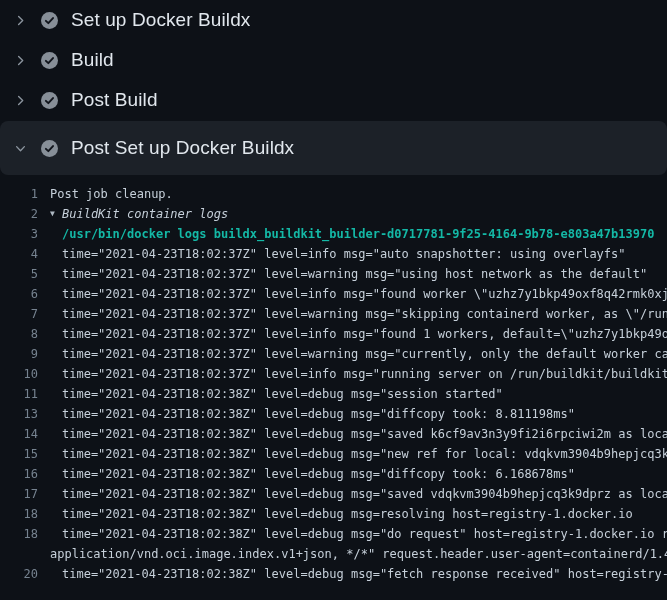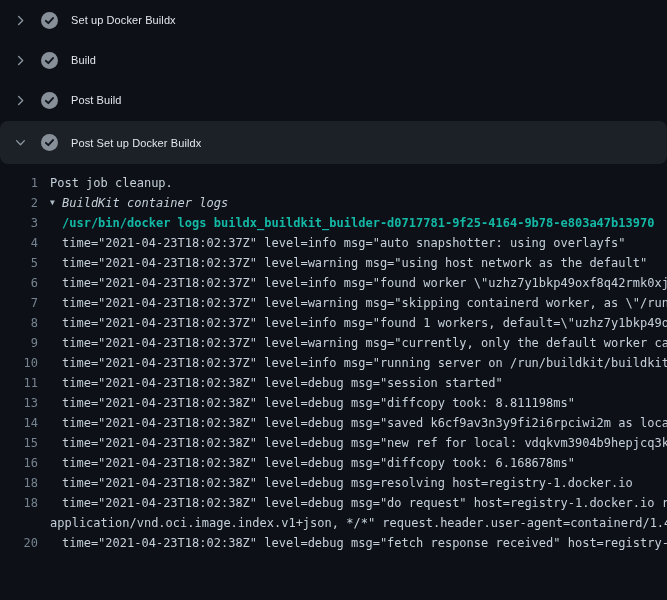--- a/index.html
+++ b/index.html
@@ -8,27 +8,27 @@
     font-family:"Liberation Sans", sans-serif;
     -webkit-font-smoothing:antialiased;
   }
   
   .steps{padding-top:0;}
   .step-row{
     display:flex;align-items:center;height:40px;
     padding:0 12px;box-sizing:border-box;cursor:pointer;
   }
   .step-row.expanded{
-    background:#1c2128;border-radius:8px;height:43px;margin-top:1px;
+    background:#1c2128;border-radius:8px;height:54px;margin-top:1px;
   }
   .chev{width:16px;height:16px;display:flex;align-items:center;justify-content:center;color:#8b949e;flex:none;}
   .chev svg{display:block;}
   .step-row.expanded .chev svg{transform:rotate(90deg);}
   .check{margin-left:13px;margin-right:13px;display:flex;flex:none;}
-  .step-label{color:#e1e7ed;font-size:11px;letter-spacing:.1px;}
+  .step-label{color:#e1e7ed;font-size:19px;letter-spacing:.1px;}
   
   .log{
     padding-top:9px;
     font-family:"DejaVu Sans Mono", monospace;
     font-size:12px;
   }
   .log-line{display:flex;height:20px;line-height:20px;white-space:pre;overflow:hidden;}
   .ln{width:38px;text-align:right;color:#768390;flex:none;}
   .ltext{color:#c6d0da;flex:none;}
   .kind-plain .ltext{margin-left:12px;}
@@ -173,20 +173,25 @@
     <span class="ln">15</span>
     
     <span class="ltext">time="2021-04-23T18:02:38Z" level=debug msg="new ref for local: vdqkvm3904b9hepjcq3k</span>
   </div>
     <div class="log-line kind-log">
     <span class="ln">16</span>
     
     <span class="ltext">time="2021-04-23T18:02:38Z" level=debug msg="diffcopy took: 6.168678ms"</span>
   </div>
     <div class="log-line kind-log">
+    <span class="ln">17</span>
+    
+    <span class="ltext">time="2021-04-23T18:02:38Z" level=debug msg="saved vdqkvm3904b9hepjcq3k9dprz as loca</span>
+  </div>
+    <div class="log-line kind-log">
     <span class="ln">18</span>
     
     <span class="ltext">time="2021-04-23T18:02:38Z" level=debug msg=resolving host=registry-1.docker.io</span>
   </div>
     <div class="log-line kind-log">
     <span class="ln">18</span>
     
     <span class="ltext">time="2021-04-23T18:02:38Z" level=debug msg="do request" host=registry-1.docker.io r</span>
   </div>
     <div class="log-line kind-cont">

